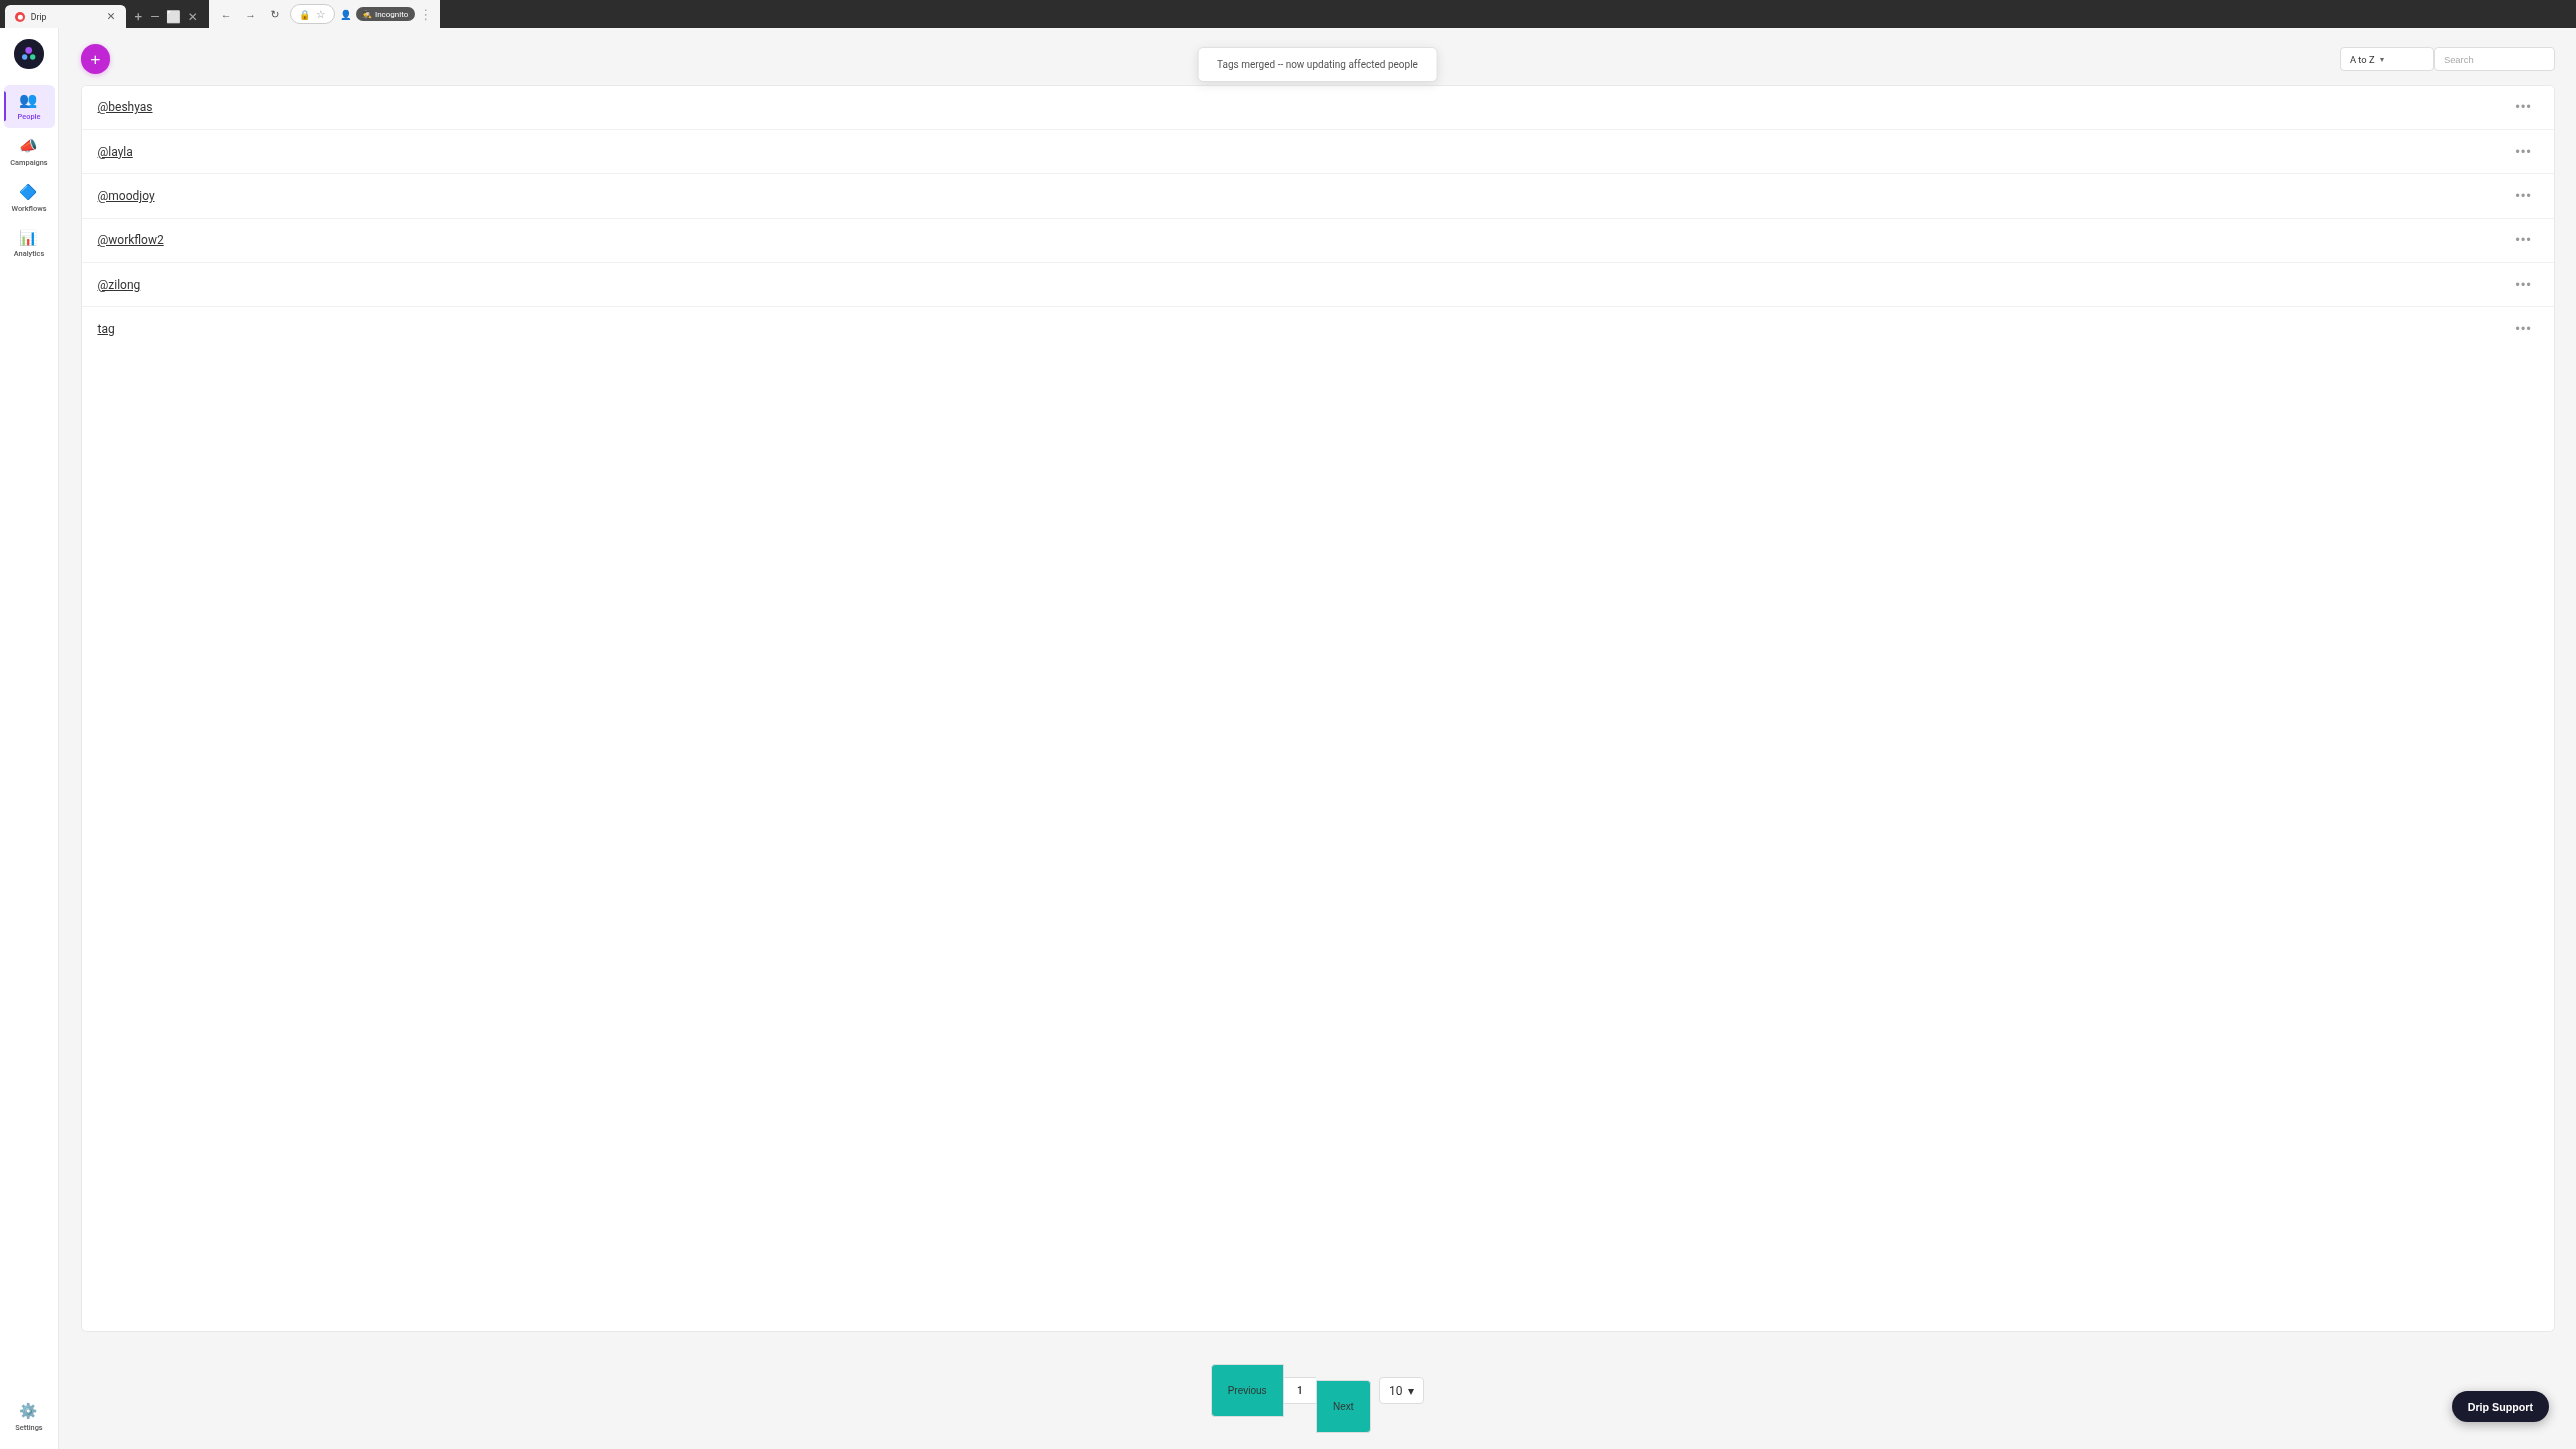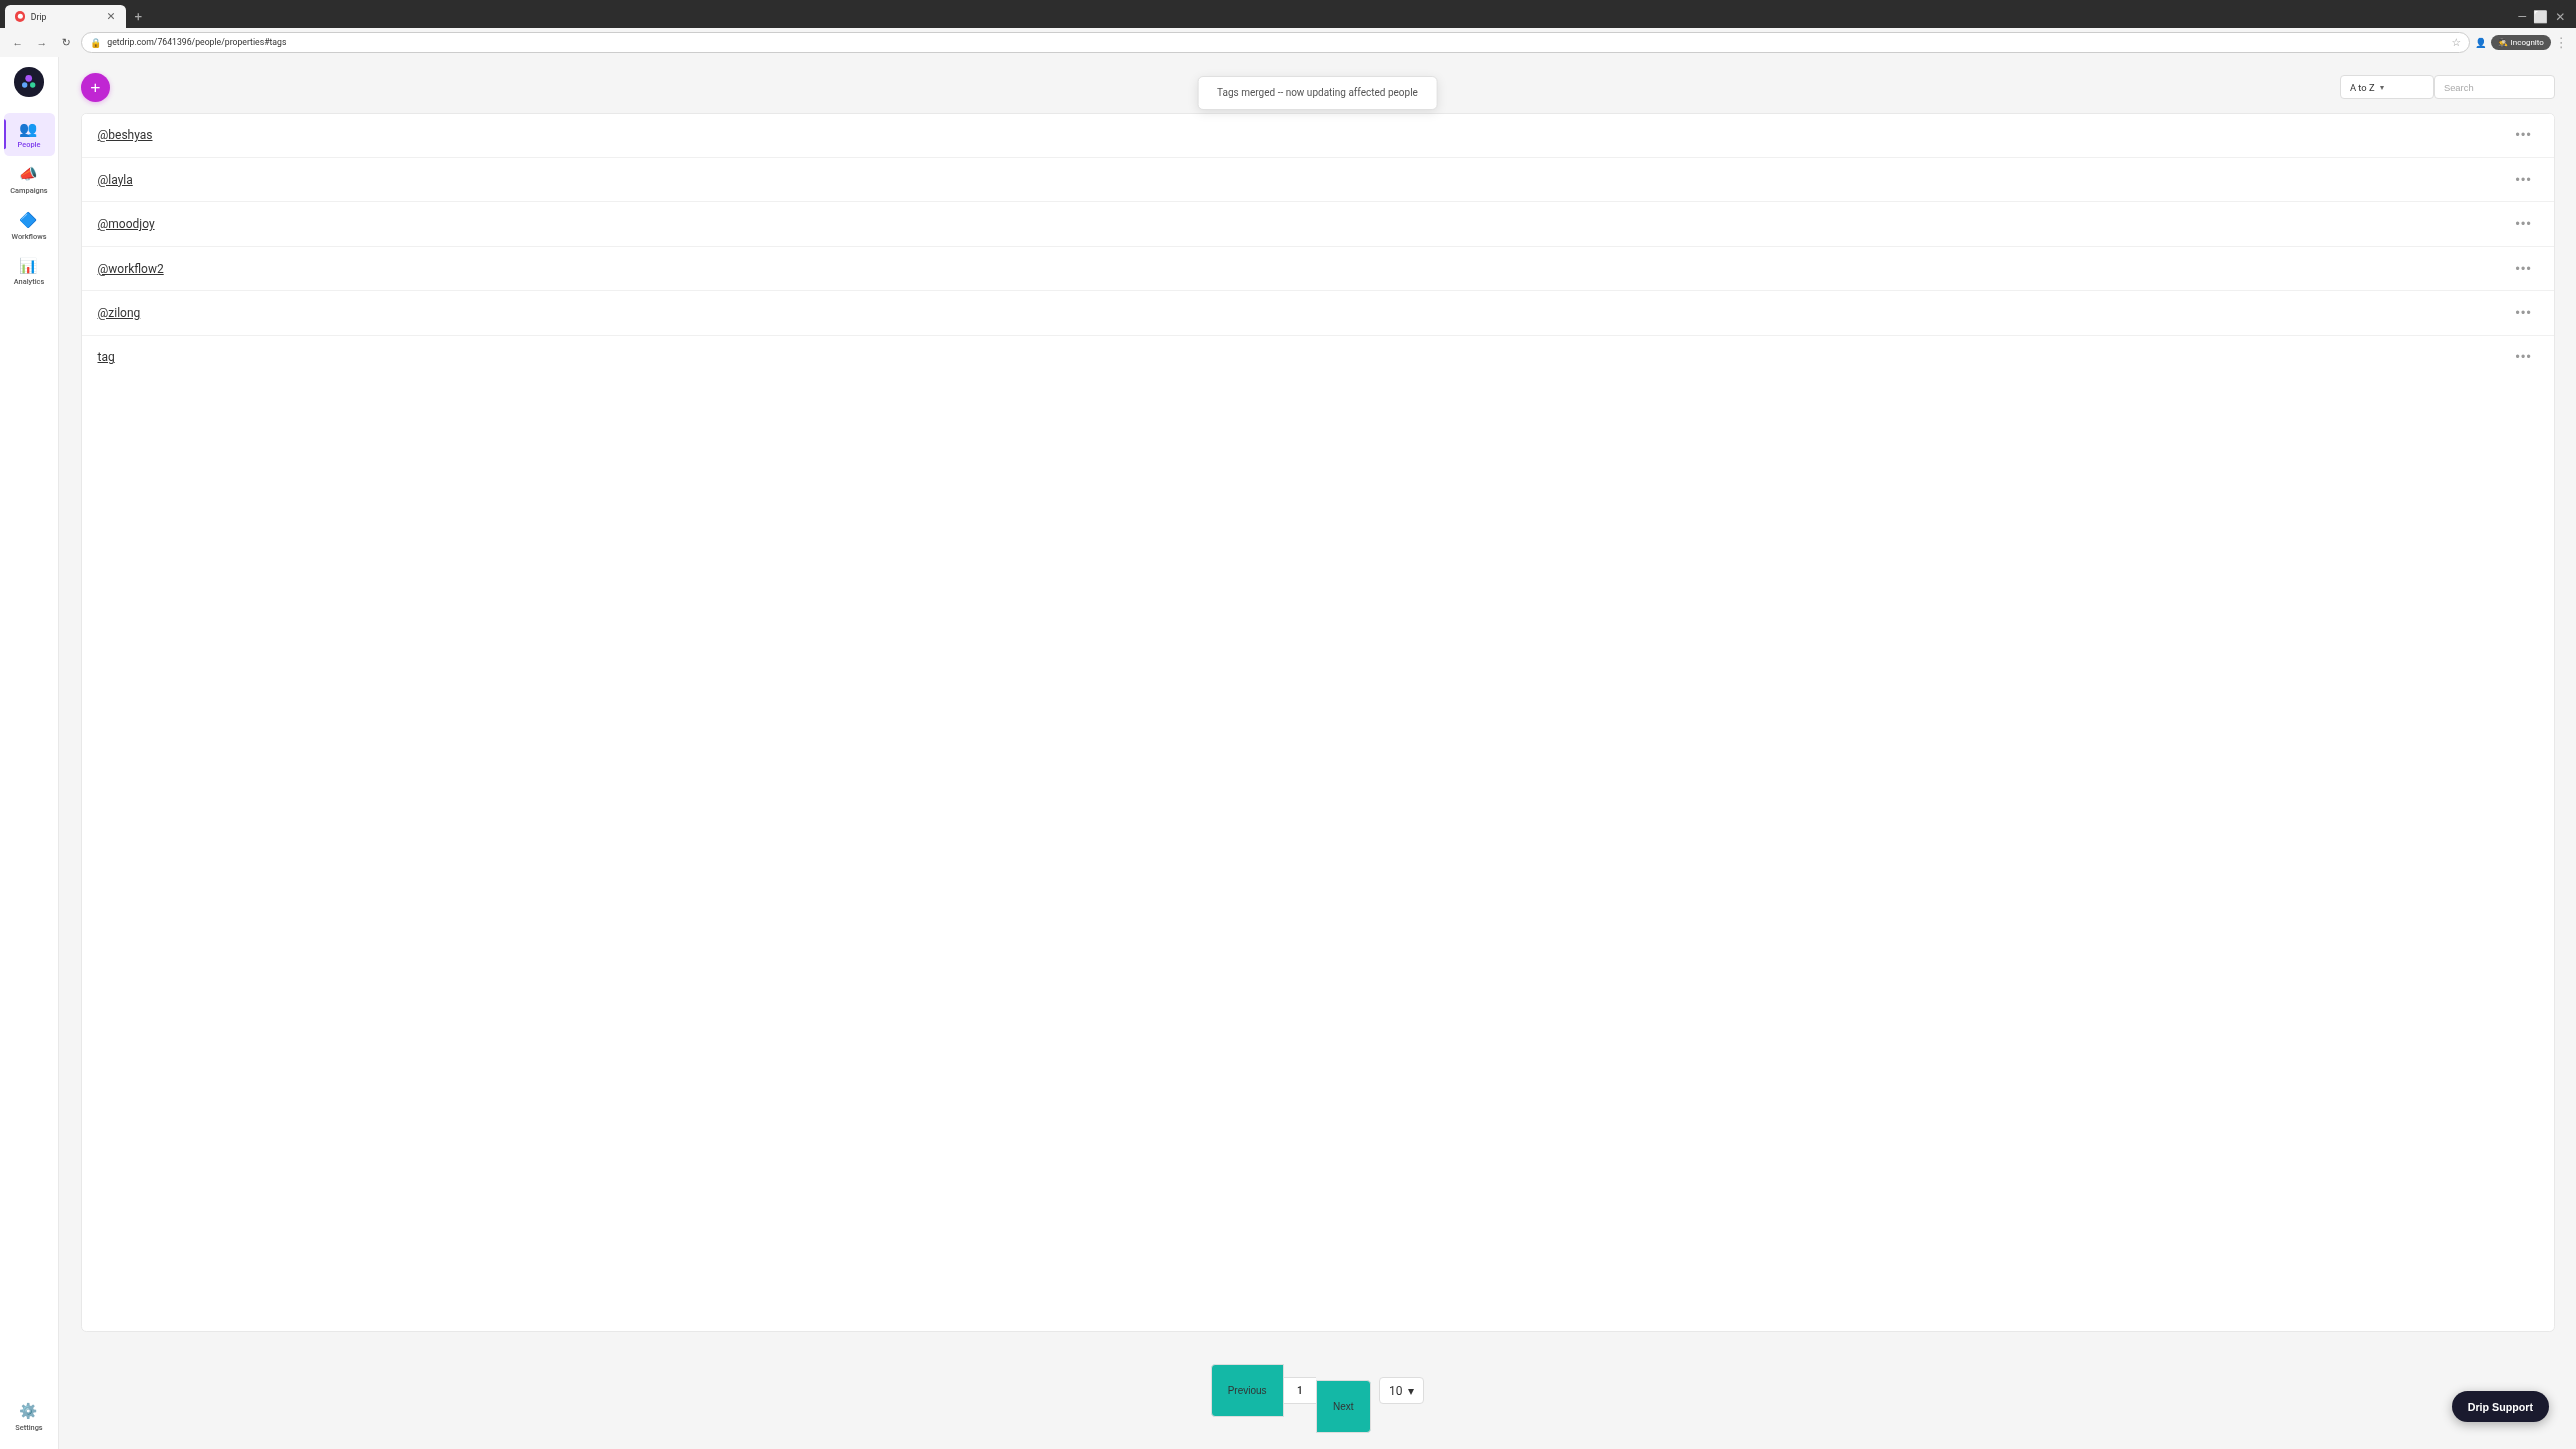--- a/index.html
+++ b/index.html
@@ -9,21 +9,21 @@
       display: flex;
       flex-direction: column;
       height: 100vh;
       overflow: hidden;
     }
 
     
     .browser-chrome {
       background: #2d2d2d;
       display: flex;
-      flex-direction: column;
+      flex-direction: row;
       flex-shrink: 0;
     }
     .tab-bar {
       display: flex;
       align-items: center;
       padding: 5.4px 5.4px 0;
       gap: 2.7px;
       background: #2d2d2d;
     }
     .tab {
@@ -410,21 +410,20 @@
       <span class="win-btn">⬜</span>
       <span class="win-btn">✕</span>
     </div>
   </div>
   <div class="address-bar">
     <div class="nav-btn">←</div>
     <div class="nav-btn">→</div>
     <div class="nav-btn">↻</div>
     <div class="url-bar">
       <span class="url-lock">🔒</span>
-      <span class="url-text">getdrip.com/7641396/people/properties#tags</span>
       <span class="url-star">☆</span>
     </div>
     <div class="url-actions">
       <span>👤</span>
       <div class="incognito-btn">
         <span>🕵️</span>
         <span>Incognito</span>
       </div>
       <span class="menu-btn">⋮</span>
     </div>

